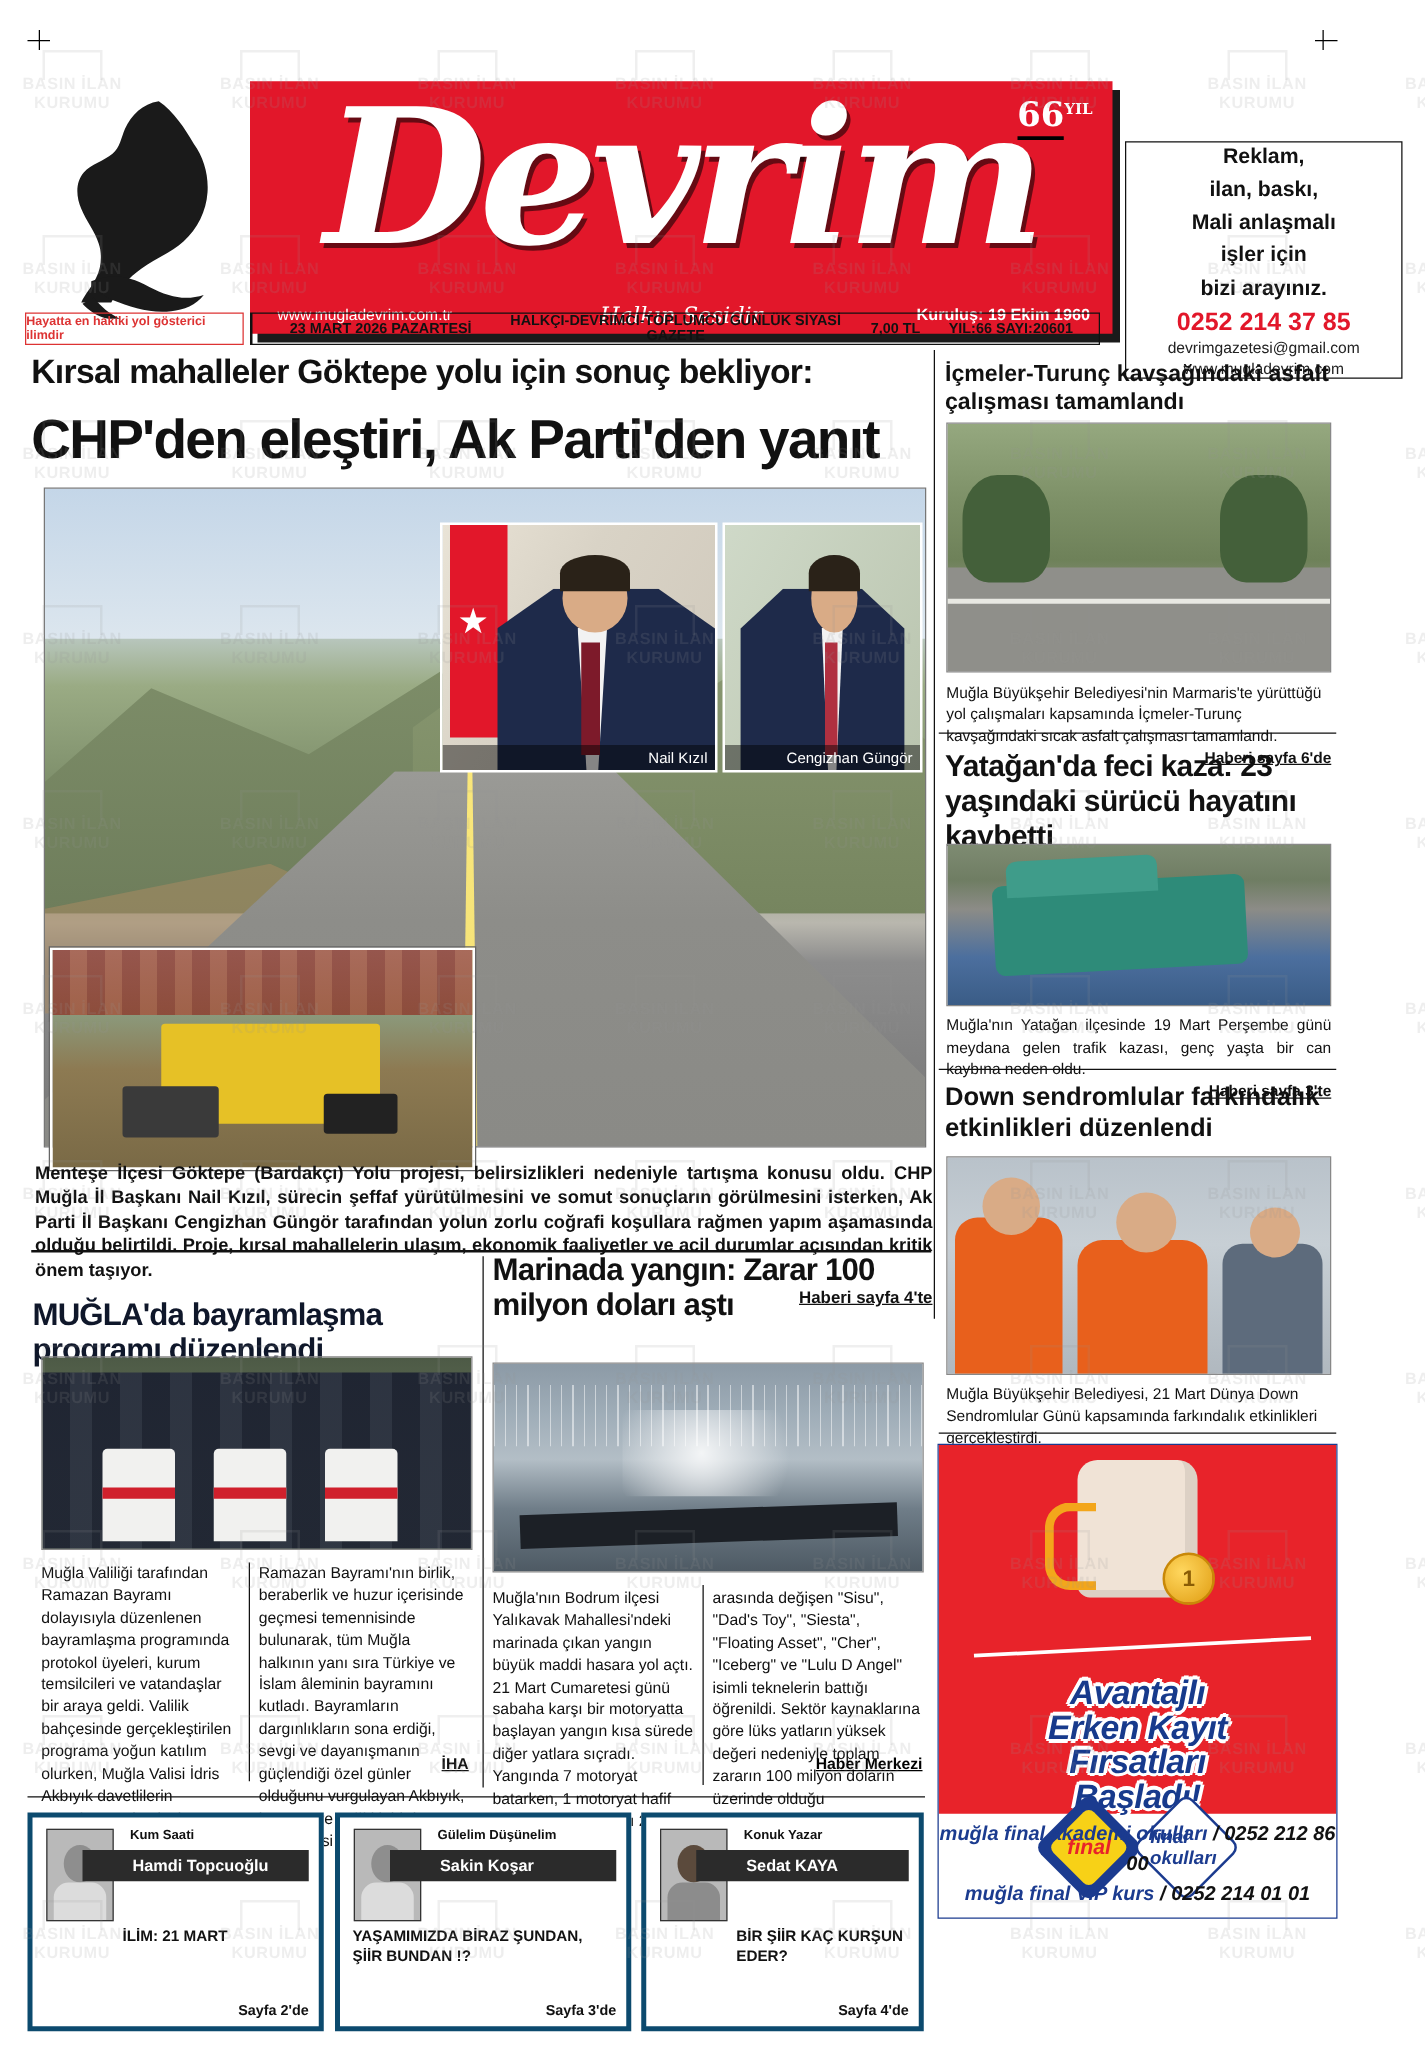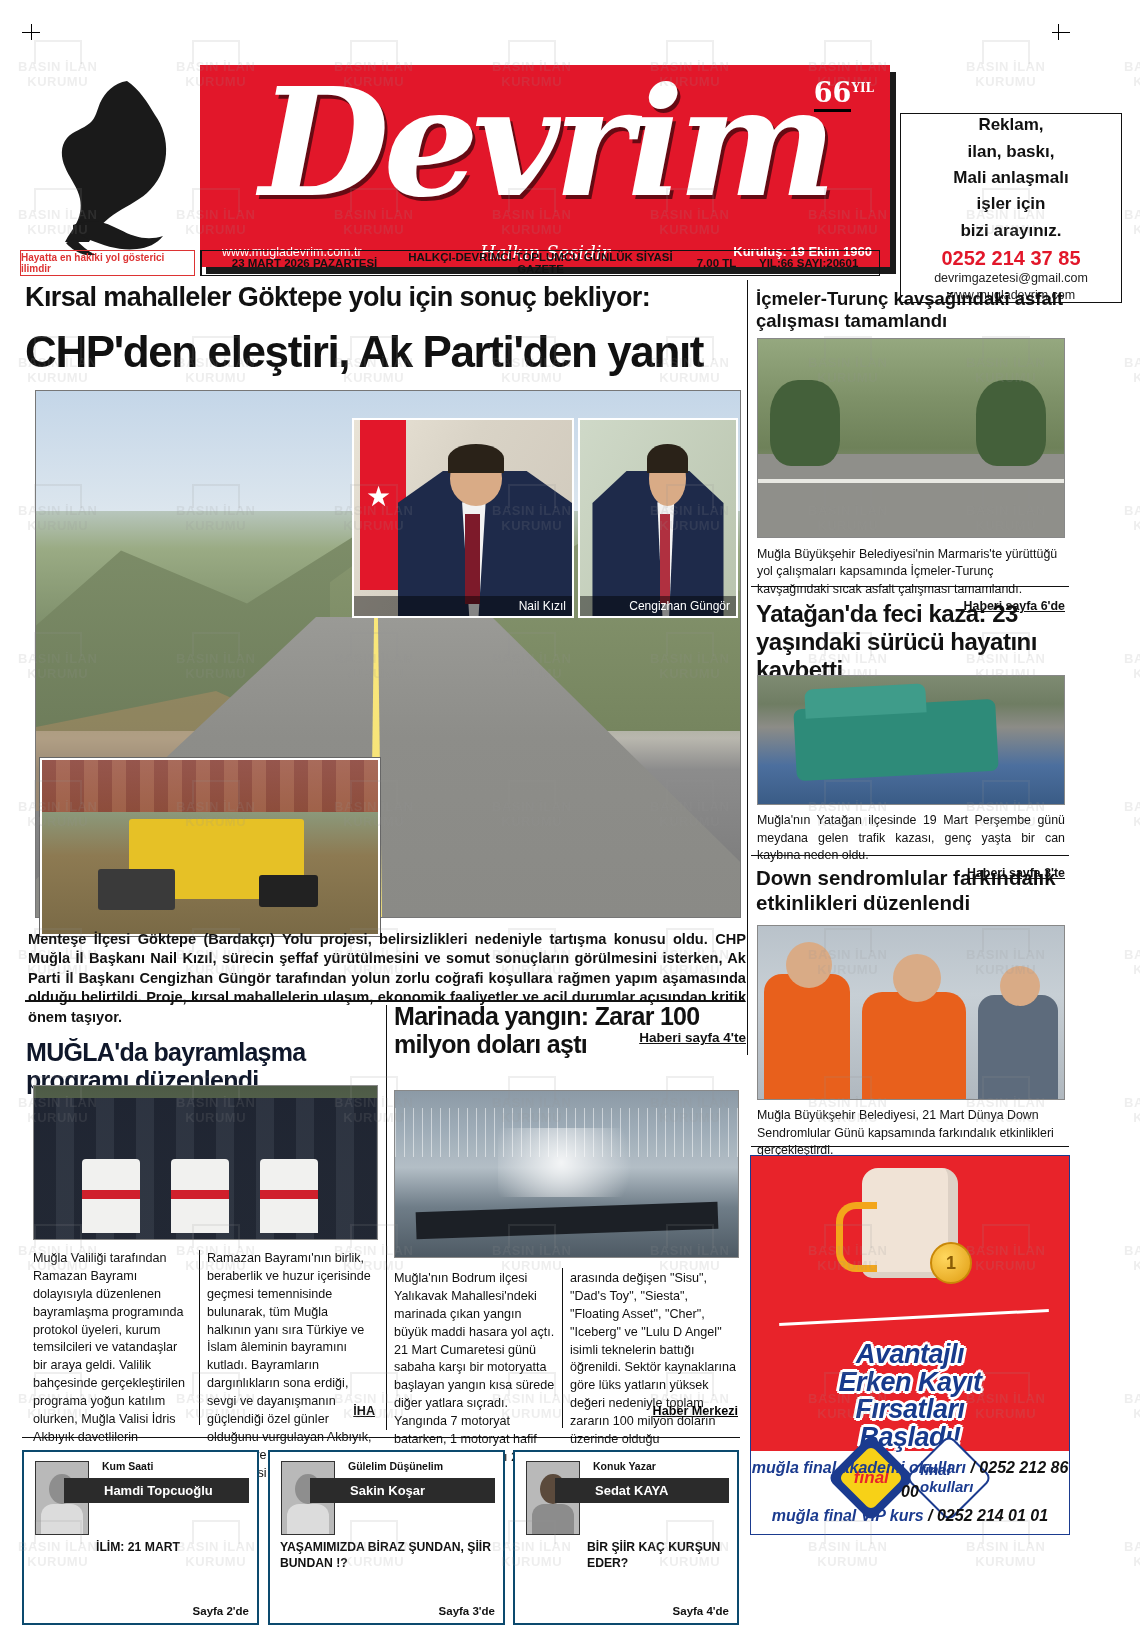--- a/index.html
+++ b/index.html
@@ -288,21 +288,21 @@
   #logo-final span { position:relative; z-index:2; color:#e8232a; }
   #logo-okul { background:#fff; border:2px solid #1b3b8f; }
   #logo-okul span { color:#1b3b8f; font-size:15px; }
   #final-foot { position: absolute; left: 0; right: 0; bottom: 6px; text-align: center;
     font-size: 16px; color: #111; line-height: 1.5; font-weight: 700; font-style: italic; }
   #final-foot b { color:#1b3b8f; }
 
   
   .col-box {
     position: absolute; top: 1450px; height: 175px;
-    border: 2px solid #0c4a6e; background: #fff;
+    border: 4px solid #0c4a6e; background: #fff;
   }
   #col-1 { left: 22px; width: 237px; }
   #col-2 { left: 268px; width: 237px; }
   #col-3 { left: 513px; width: 226px; }
   .col-portrait { position: absolute; left: 11px; top: 9px; width: 54px; height: 74px;
     border: 1px solid #333; background: #b9b9b9; overflow:hidden; }
   .col-portrait .ch { position:absolute; left:25%; top:16%; width:50%; height:42%; border-radius:50%; background:#8e8e8e; }
   .col-portrait .cb { position:absolute; left:10%; bottom:0; width:80%; height:42%; background:#dcdcdc; border-radius:12px 12px 0 0; }
   .col-kind { position: absolute; left: 78px; top: 8px; font-size: 10.5px; font-weight: 700; color: #111; }
   .col-name-bar { position: absolute; left: 40px; right: 8px; top: 26px; height: 25px; background: #2b2b2b;

